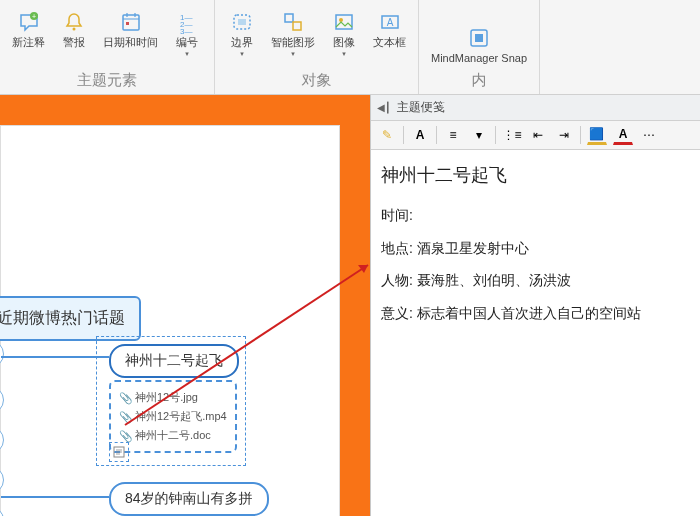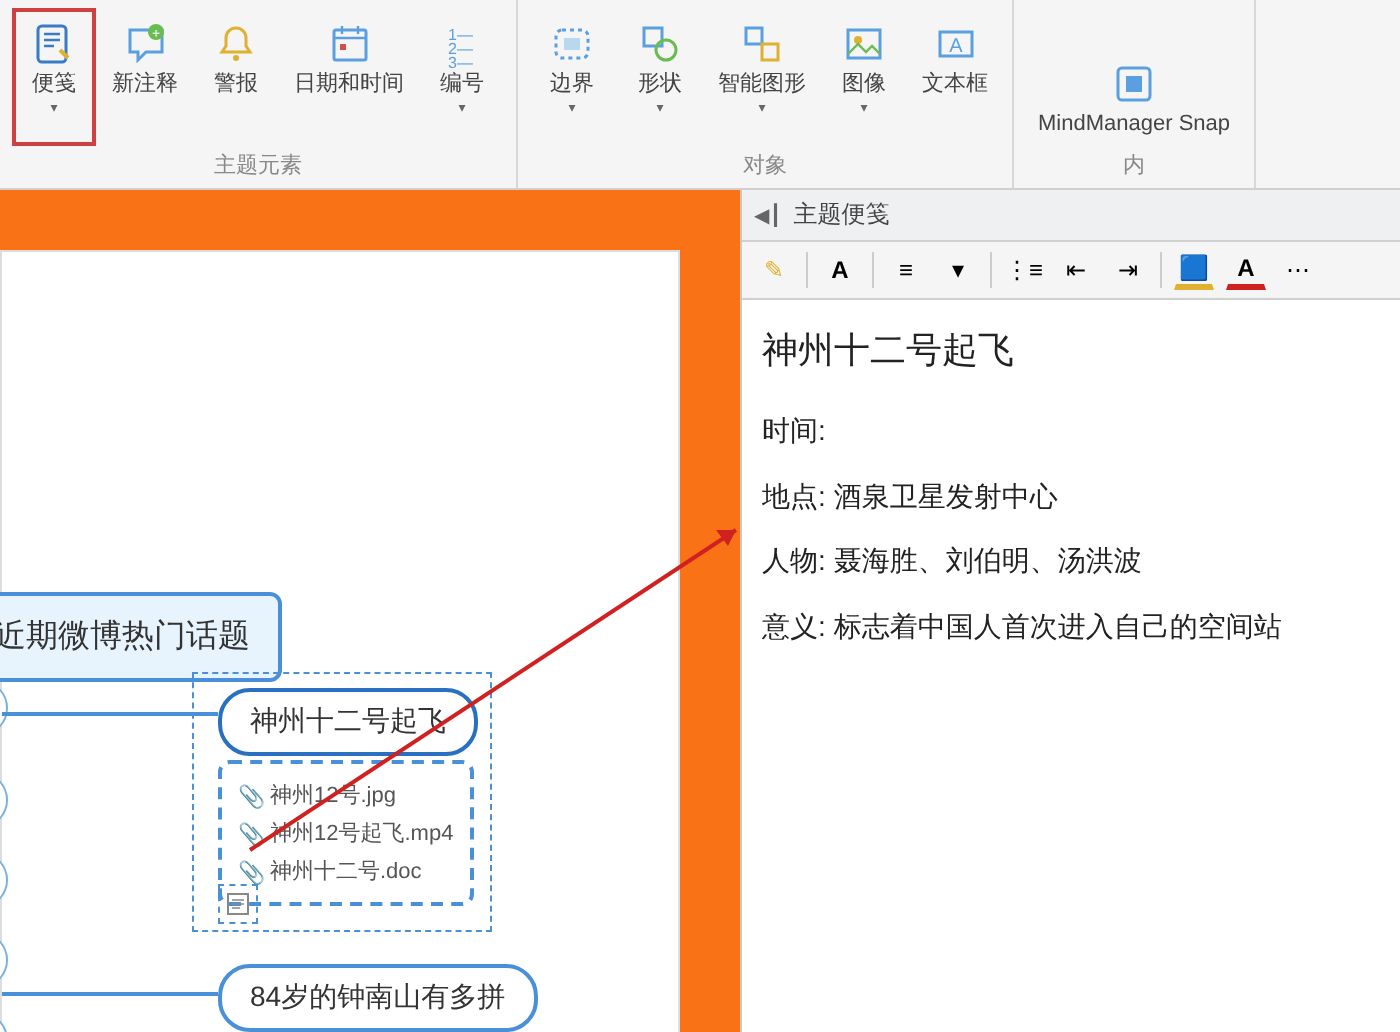--- a/index.html
+++ b/index.html
@@ -5,21 +5,21 @@
 * { box-sizing: border-box; margin: 0; padding: 0; }
 body { font-family: "Microsoft YaHei", sans-serif; font-size: 12px; background: #fff; width: 700px; height: 516px; overflow: hidden; position: relative; }
 .ribbon { background: #f5f5f5; border-bottom: 1px solid #d0d0d0; height: 95px; display: flex; }
 .ribbon-group { display: flex; flex-direction: column; border-right: 1px solid #d8d8d8; padding: 4px 6px 2px; }
 .ribbon-items { display: flex; gap: 2px; flex: 1; }
 .ribbon-item { display: flex; flex-direction: column; align-items: center; justify-content: flex-start; padding: 4px 6px; cursor: pointer; min-width: 42px; }
 .ribbon-item.highlighted { border: 2px solid #d04040; padding: 2px 4px; }
 .ribbon-item.wide { min-width: 76px; justify-content: flex-end; }
 .ribbon-icon { width: 24px; height: 24px; display: flex; align-items: center; justify-content: center; margin: 2px 0; }
 .ribbon-label { font-size: 11px; color: #444; text-align: center; line-height: 1.2; }
-.ribbon-group-label { font-size: 11px; color: #888; text-align: center; padding: 2px 0; }
+.ribbon-group-label { font-size: 15px; color: #888; text-align: center; padding: 2px 0; }
 .dropdown-arrow { font-size: 7px; color: #666; margin-top: 1px; }
 .workspace { display: flex; height: 421px; }
 .canvas-area { flex: 1; background: #f97316; position: relative; overflow: hidden; }
 .canvas-inner { position: absolute; top: 30px; left: 0; background: #fff; width: 340px; height: 440px; border: 1px solid #ddd; }
 .main-topic { position: absolute; left: -20px; top: 170px; background: #e8f4fd; border: 2px solid #4a90d9; border-radius: 6px; padding: 10px 14px; font-size: 16px; color: #333; }
 .subtopic { position: absolute; background: #fff; border: 2px solid #4a90d9; border-radius: 16px; padding: 6px 14px; font-size: 14px; color: #333; white-space: nowrap; }
 .subtopic.small { border-width: 1px; border-color: #7ab0e0; font-size: 13px; padding: 4px 10px; left: -32px; }
 .subtopic.selected { border-color: #2a70c0; }
 .attach-box { position: absolute; background: #fff; border: 2px dashed #4a90d9; border-radius: 6px; padding: 6px 8px; font-size: 11px; color: #555; }
 .attach-item { display: flex; align-items: center; gap: 4px; padding: 2px 0; }
@@ -39,31 +39,20 @@
 .notes-label { }
 .notes-value { }
 .conn { position: absolute; border-top: 2px solid #4a90d9; }
 </style>
 </head>
 <body>
 
 <div class="ribbon">
   <div class="ribbon-group">
     <div class="ribbon-items">
-      <div class="ribbon-item highlighted">
-        <div class="ribbon-icon">
-            <svg width="24" height="24">
-              <rect x="4" y="3" width="14" height="18" rx="2" fill="none" stroke="#3a7bc8" stroke-width="1.5"></rect>
-              <path d="M7 7h8M7 10h8M7 13h5" stroke="#3a7bc8" stroke-width="1.2"></path>
-              <path d="M15 15l4 4" stroke="#e0b030" stroke-width="2"></path>
-            </svg>
-          </div>
-        <span class="ribbon-label">便笺</span>
-        <span class="dropdown-arrow">▾</span>
-      </div>
       <div class="ribbon-item">
         <div class="ribbon-icon">
             <svg width="24" height="24">
               <path d="M4 5h16v11H12l-4 4v-4H4z" fill="none" stroke="#5aa0e0" stroke-width="1.5"></path>
               <circle cx="17" cy="6" r="4" fill="#6abc50"></circle>
               <text x="17" y="9" font-size="7" fill="#fff" text-anchor="middle">+</text>
             </svg>
           </div>
         <span class="ribbon-label">新注释</span>
       </div>
@@ -104,30 +93,20 @@
   <div class="ribbon-group">
     <div class="ribbon-items">
       <div class="ribbon-item">
         <div class="ribbon-icon">
             <svg width="24" height="24">
               <rect x="4" y="5" width="16" height="14" rx="3" fill="none" stroke="#5aa0e0" stroke-width="1.5" stroke-dasharray="2,2"></rect>
               <rect x="8" y="9" width="8" height="6" fill="#b8d8f0"></rect>
             </svg>
           </div>
         <span class="ribbon-label">边界</span>
-        <span class="dropdown-arrow">▾</span>
-      </div>
-      <div class="ribbon-item">
-        <div class="ribbon-icon">
-            <svg width="24" height="24">
-              <rect x="4" y="4" width="9" height="9" fill="none" stroke="#5aa0e0" stroke-width="1.5"></rect>
-              <circle cx="15" cy="15" r="5" fill="none" stroke="#6abc50" stroke-width="1.5"></circle>
-            </svg>
-          </div>
-        <span class="ribbon-label">形状</span>
         <span class="dropdown-arrow">▾</span>
       </div>
       <div class="ribbon-item">
         <div class="ribbon-icon">
             <svg width="24" height="24">
               <rect x="4" y="4" width="8" height="8" fill="none" stroke="#5aa0e0" stroke-width="1.5"></rect>
               <rect x="12" y="12" width="8" height="8" fill="none" stroke="#e0b030" stroke-width="1.5"></rect>
             </svg>
           </div>
         <span class="ribbon-label">智能图形</span>

